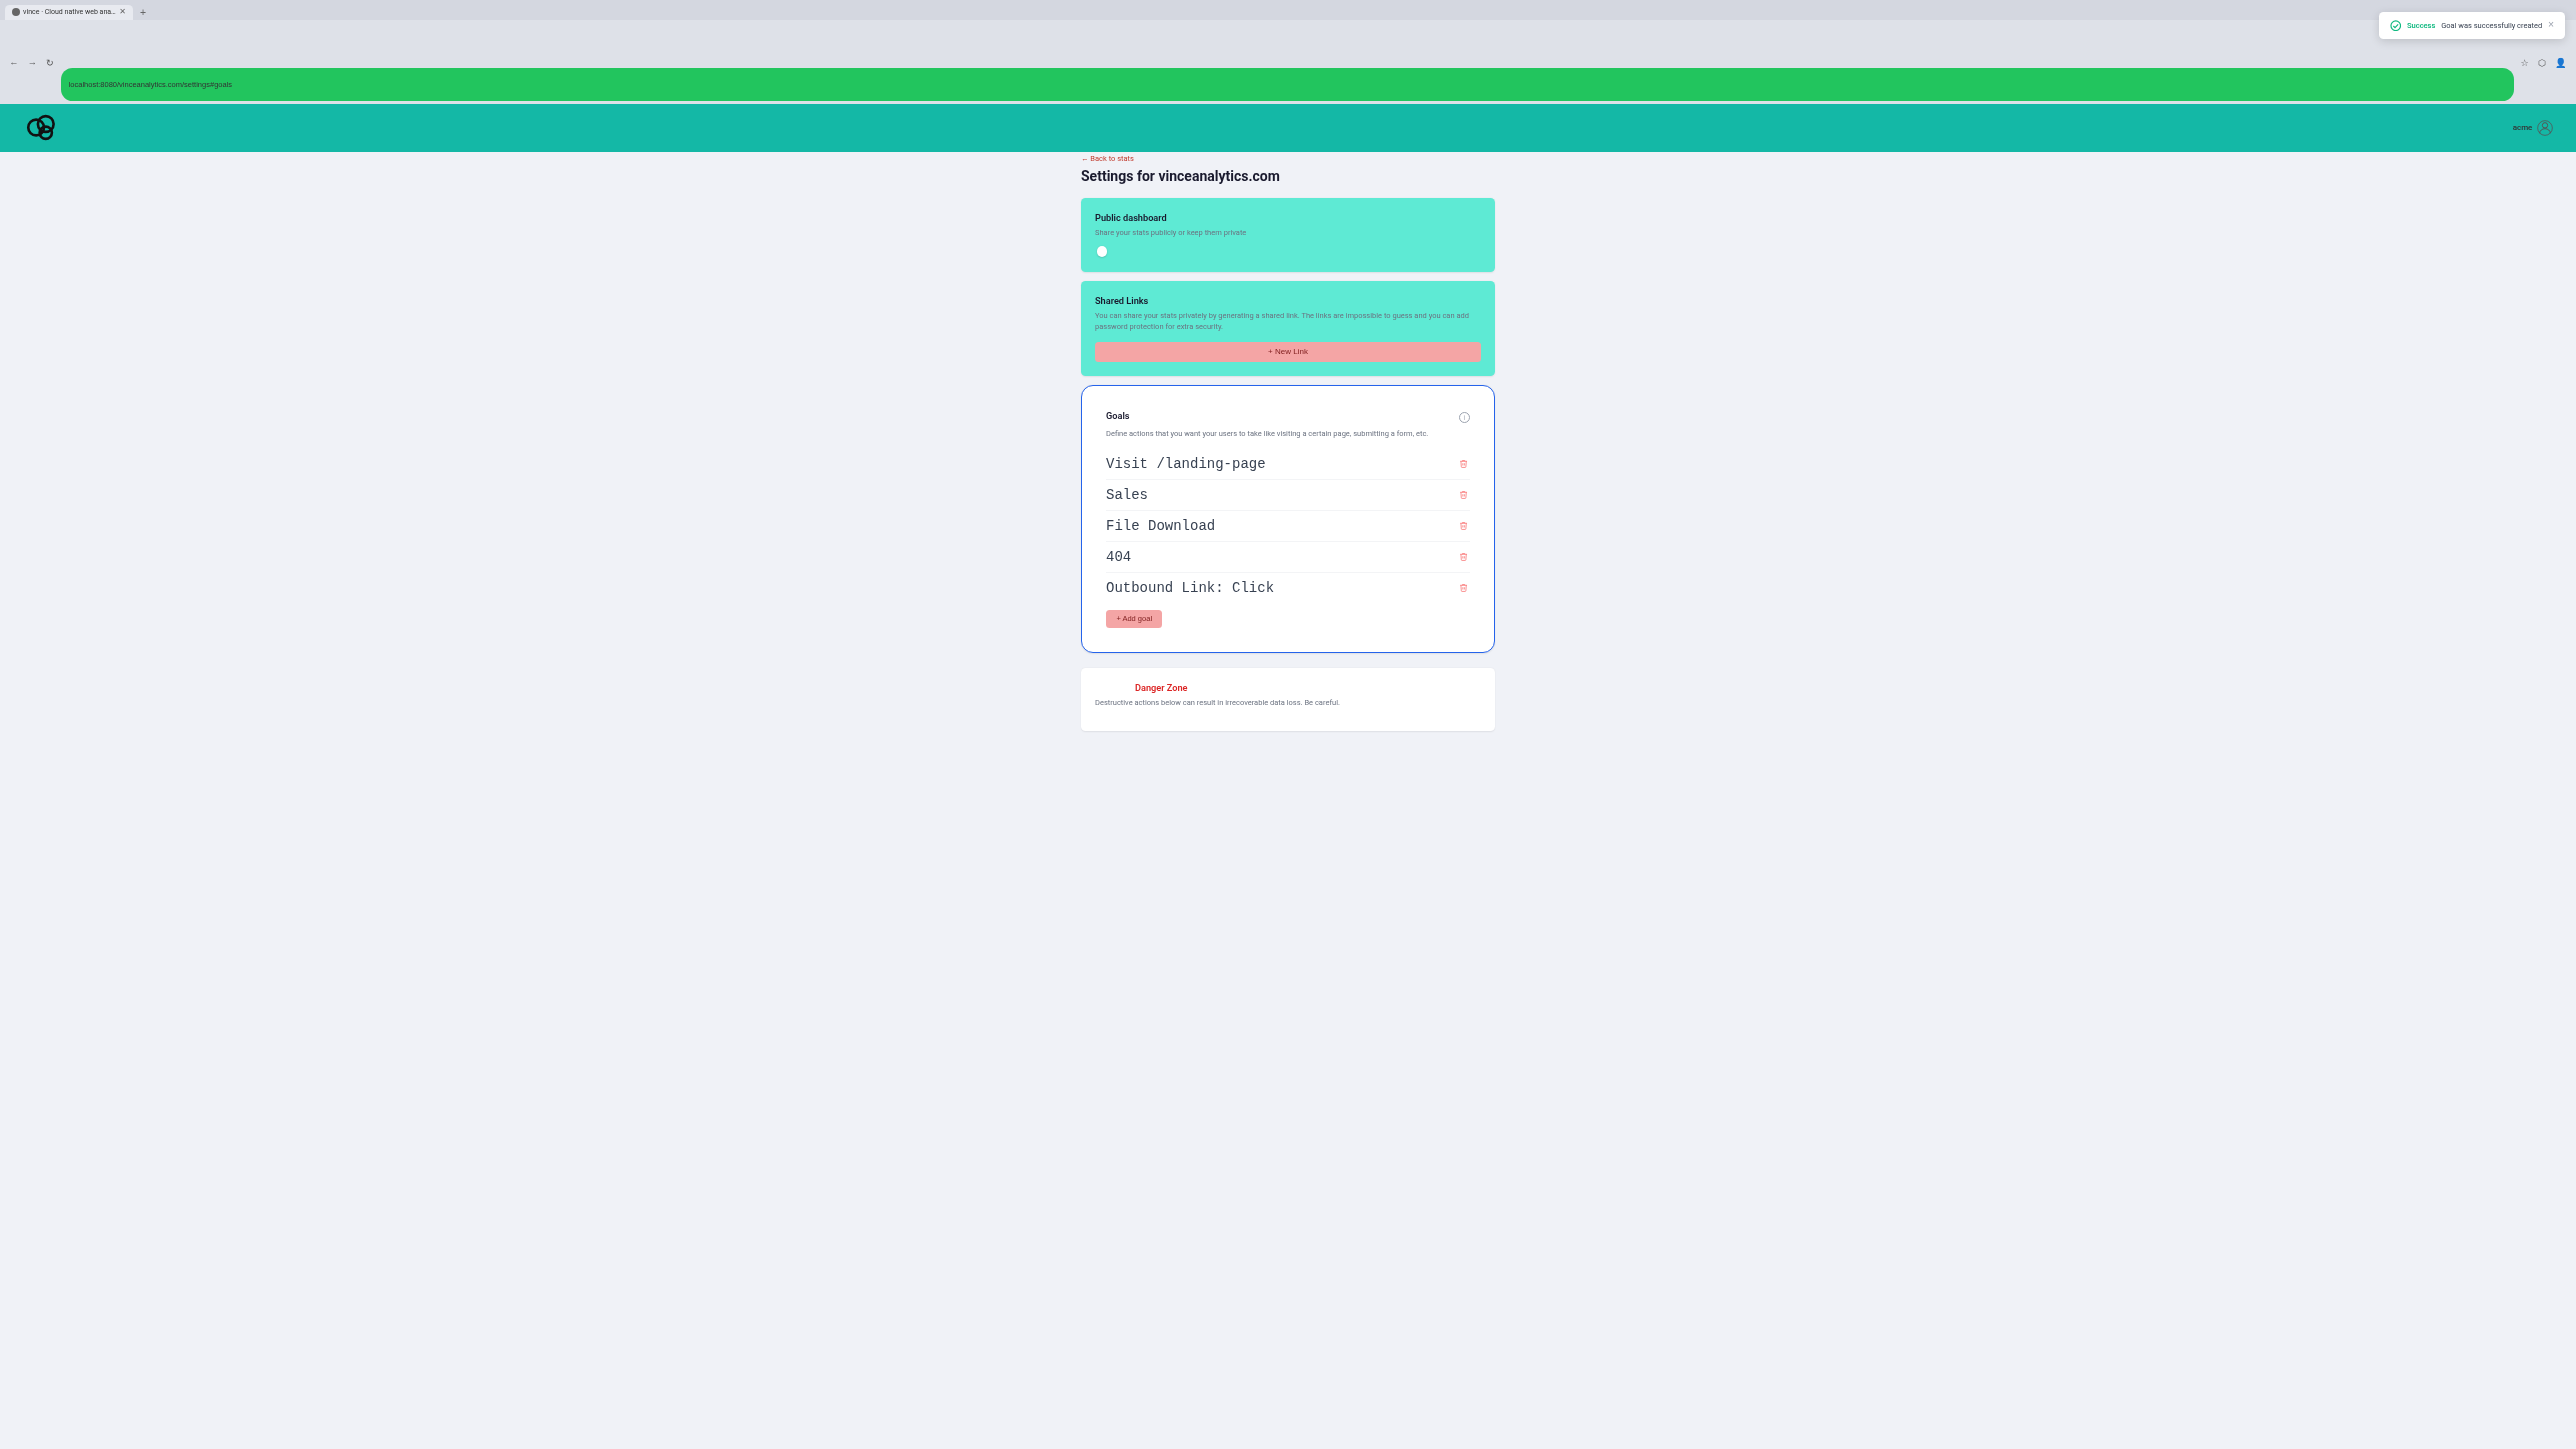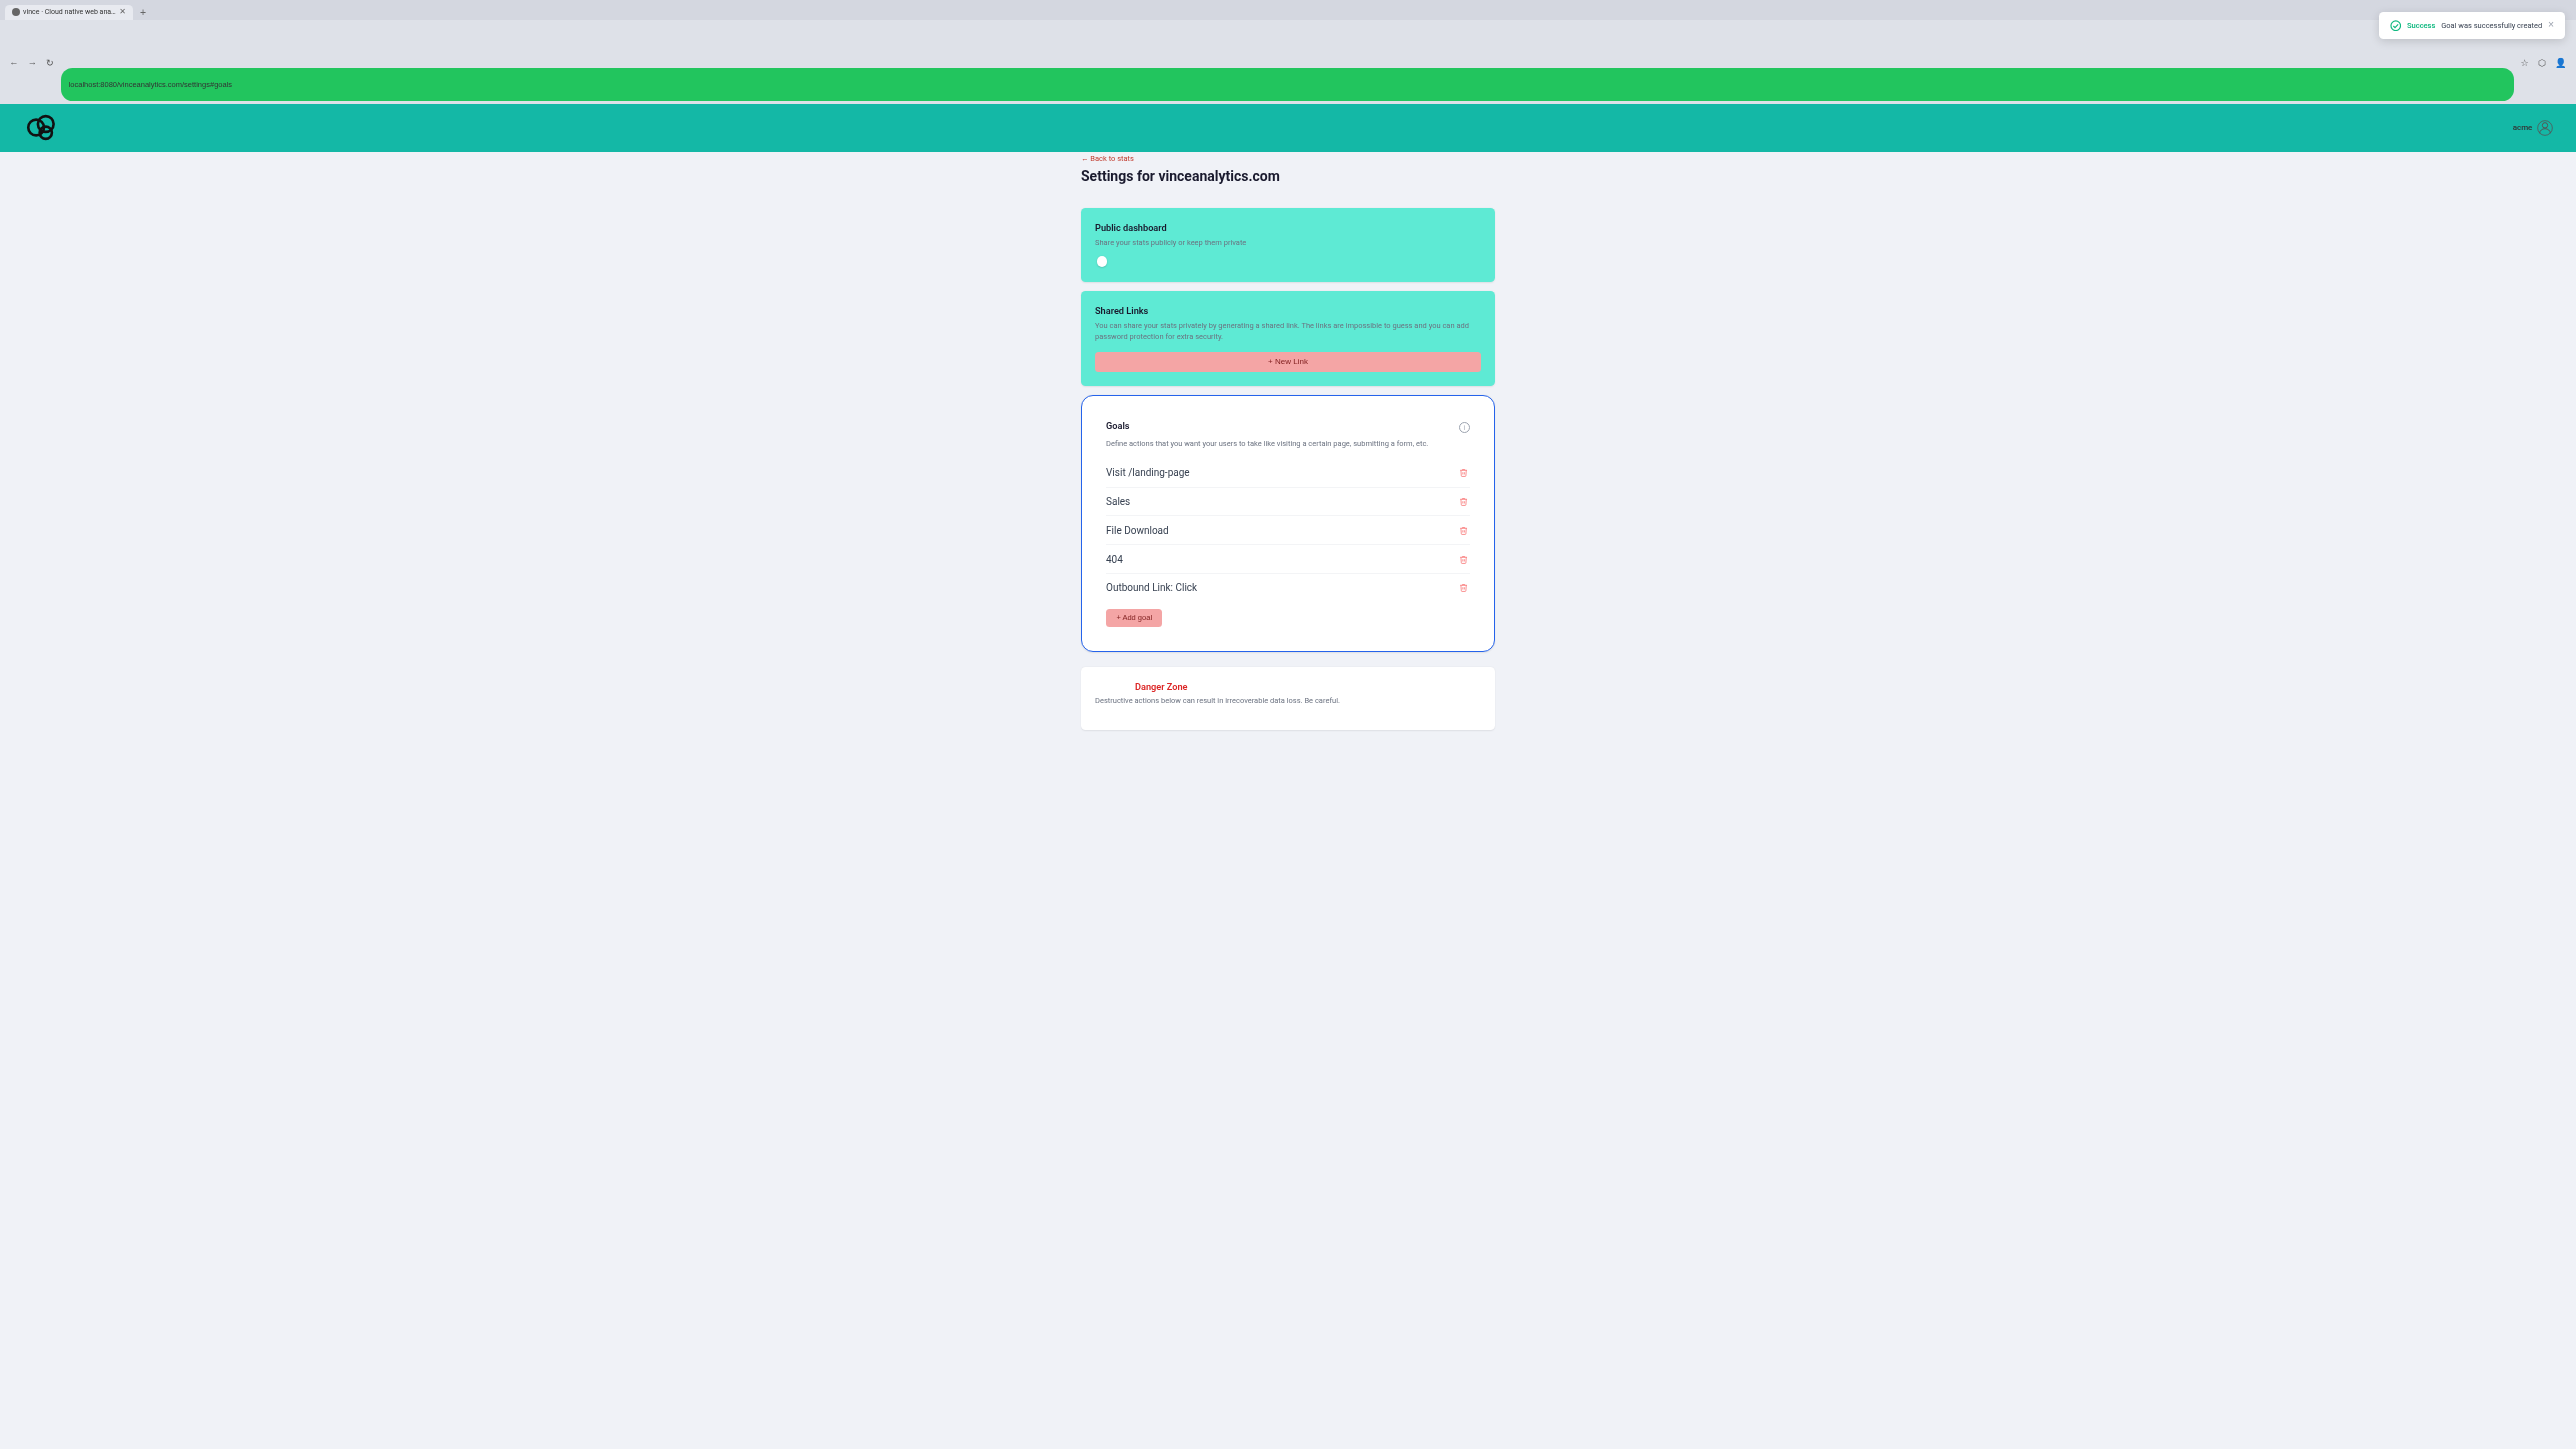--- a/index.html
+++ b/index.html
@@ -147,21 +147,21 @@
       color: #c0392b;
       font-size: 7.5px;
       text-decoration: none;
       margin-bottom: 5.8px;
     }
 
     .page-title {
       font-size: 14px;
       font-weight: 700;
       color: #1a1a2e;
-      margin-bottom: 24px;
+      margin-bottom: 14px;
     }
 
     
     .settings-card {
       background: #5eead4;
       border-radius: 4.6px;
       padding: 14px;
       margin-bottom: 9.2px;
       box-shadow: 0 0.6px 1.7px rgba(0,0,0,0.08);
     }
@@ -277,22 +277,23 @@
     }
     .goal-item {
       display: flex;
       align-items: center;
       justify-content: space-between;
       padding: 7px 0;
       border-bottom: 0.6px solid #f3f4f6;
     }
     .goal-item:last-child { border-bottom: none; }
     .goal-name {
-      font-size: 10px;
+      font-size: 14px;
       color: #374151;
+      font-family: Liberation Mono, monospace;
     }
     .goal-delete-btn {
       background: none;
       border: none;
       cursor: pointer;
       color: #f87171;
       padding: 2.3px;
       display: flex;
       align-items: center;
     }

